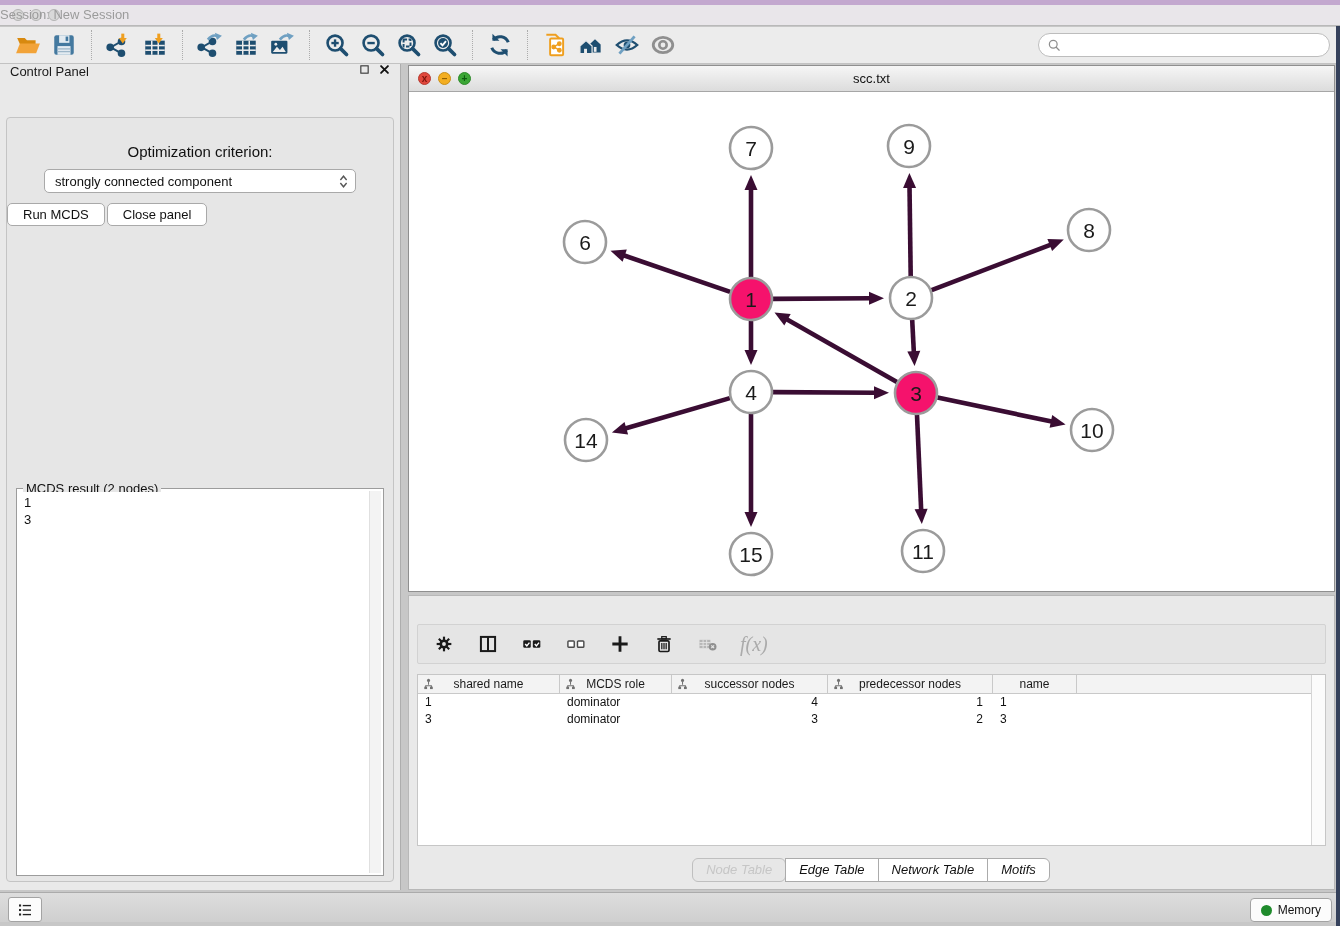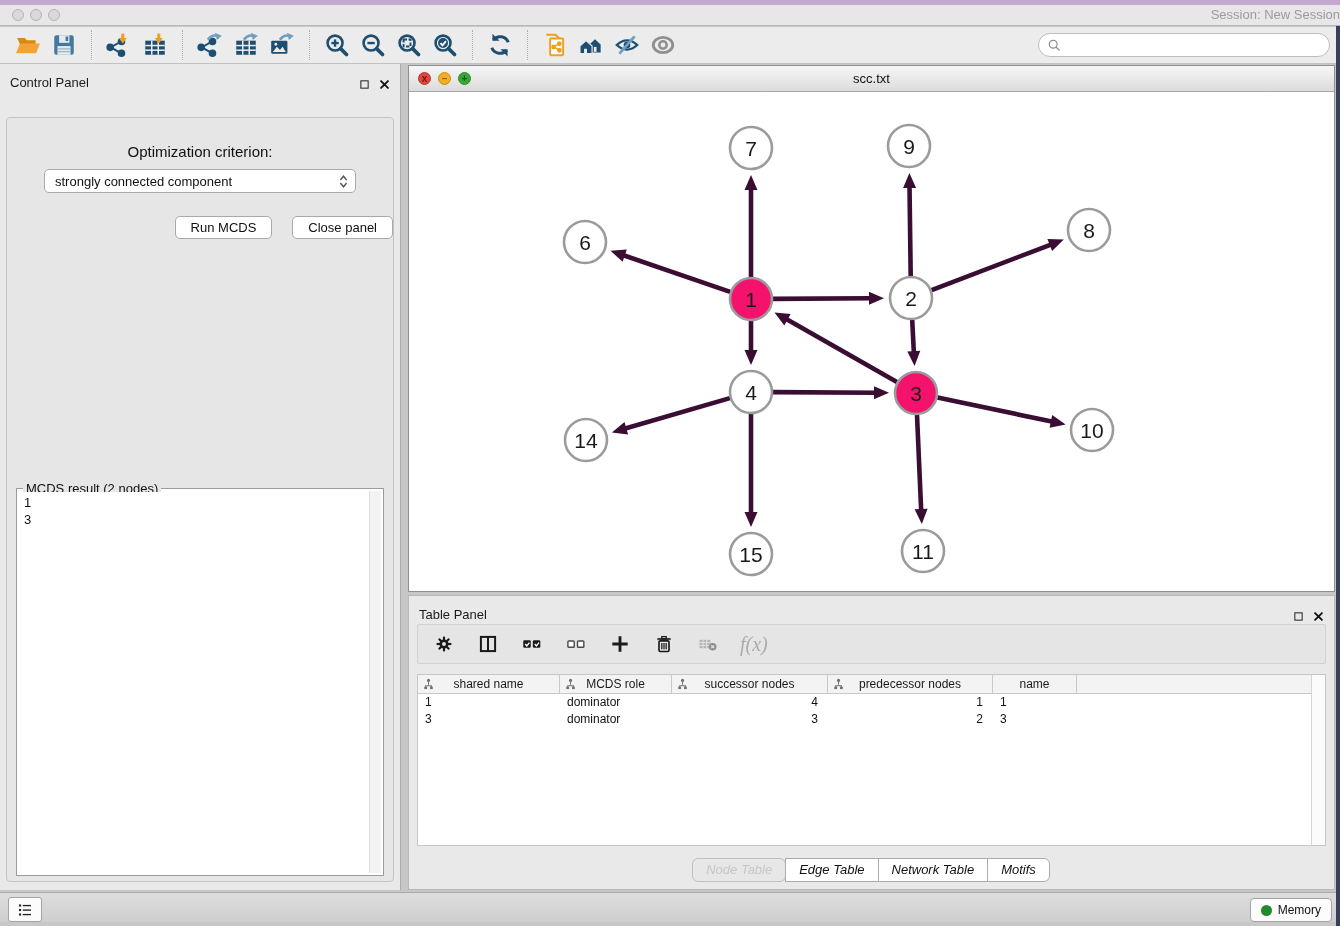--- a/index.html
+++ b/index.html
@@ -8,50 +8,50 @@
     width:1340px; height:926px; position:relative; overflow:hidden;
     background:#C7C7C7;
     font-family:"Liberation Sans","DejaVu Sans",sans-serif;
     -webkit-font-smoothing:antialiased;
   }
   .right-desktop-edge { position:absolute; right:0; top:26px; bottom:0; width:4px; background:#35415B; z-index:50; }
 
   
   .titlebar { position:absolute; top:0; left:0; right:0; height:26px; background:#E9E6EA; border-bottom:1px solid #B9B9B9; }
   .titlebar::before { content:""; position:absolute; top:0; left:0; right:0; height:5px; background:#C3A8CF; }
-  .title-text { position:absolute; left:0; right:0; top:7px; text-align:right; font-size:13px; color:#9B9B9B; }
+  .title-text { position:absolute; left:0; right:0; top:7px; text-align:left; font-size:13px; color:#9B9B9B; }
   .traffic { position:absolute; top:9px; width:12px; height:12px; border-radius:50%; background:#D9D9D9; border:1px solid #B4B4B4; }
 
   
   .toolbar { position:absolute; top:27px; left:0; right:0; height:37px; background:#ECECEC; border-bottom:1px solid #C2C2C2; display:flex; align-items:center; padding:0 10px; }
   .tb-icons { display:flex; align-items:center; }
   .tb-btn { width:36px; height:30px; display:flex; align-items:center; justify-content:center; cursor:default; }
   .tb-btn svg { width:26px; height:26px; }
   .tb-sep { width:1px; height:30px; border-left:1px dotted #ACACAC; margin:0 9px; }
   .searchbox { margin-left:auto; width:292px; height:24px; background:#FFF; border:1px solid #BDBDBD; border-radius:12px; display:flex; align-items:center; padding:0 8px; }
   .searchbox svg { width:15px; height:15px; }
   .searchbox input { border:none; outline:none; flex:1; font-size:13px; background:transparent; margin-left:4px; }
 
   
-  .panel-header { height:26px; display:flex; align-items:flex-end; padding:0 10px; font-size:13px; color:#1A1A1A; }
+  .panel-header { height:26px; display:flex; align-items:flex-start; padding:0 10px; font-size:13px; color:#1A1A1A; }
   .panel-controls { margin-left:auto; display:flex; gap:9px; align-items:center; }
   .panel-controls svg { width:11px; height:11px; }
 
   
   .control-panel { position:absolute; left:0; top:64px; width:401px; height:826px; background:#E9E9E9; border-right:1px solid #ADADAD; }
   .cp-tabs { position:absolute; top:33px; left:0; right:0; display:flex; justify-content:center; z-index:2; }
   .cp-tab { font-size:13px; padding:3px 13px 4px; background:#FFF; border:1px solid #ABABAB; margin-left:-1px; color:#111; cursor:default; }
   .cp-tab:first-child { border-radius:4px 0 0 4px; }
   .cp-tab.active { background:#E7E7E7; color:#C6C6C6; border-radius:6px; border-color:#BFBFBF; }
   .cp-content { position:absolute; top:53px; left:6px; right:6px; bottom:8px; background:#E6E6E6; border:1px solid #C4C4C4; border-radius:4px; }
   .opt-label { text-align:center; margin-top:25px; font-size:15px; color:#111; }
   .dropdown { margin:9px auto 0; width:312px; height:24px; background:#FFF; border:1px solid #A9A9A9; border-radius:5px; display:flex; align-items:center; padding:0 4px 0 10px; font-size:13px; color:#111; cursor:default; }
   .dropdown .dd-text { flex:1; }
   .dropdown svg { width:15px; height:15px; }
-  .btn-row { display:flex; justify-content:flex-end; gap:20px; margin-top:23px; }
+  .btn-row { display:flex; justify-content:flex-start; gap:2px; margin-top:10px; }
   .pushbtn { height:23px; padding:0 15px; background:#FFF; border:1px solid #A9A9A9; border-radius:5px; font-size:13px; color:#111; display:flex; align-items:center; cursor:default; }
   .result-box { position:absolute; left:9px; right:9px; top:370px; bottom:5px; border:1px solid #9C9C9C; background:#FFF; }
   .result-legend { position:absolute; top:-8px; left:6px; background:#E6E6E6; padding:0 3px; font-size:13px; color:#111; }
   .result-text { position:absolute; top:3px; left:2px; right:15px; bottom:2px; background:#FFF; font-size:13px; line-height:17px; padding:2px 5px; white-space:pre; color:#111; overflow:hidden; }
   .result-scroll { position:absolute; top:2px; bottom:2px; right:2px; width:12px; background:#F3F3F3; border-left:1px solid #E0E0E0; }
 
   
   .network-window { position:absolute; left:408px; top:65px; width:927px; height:527px; background:#FFF; border:1px solid #8F8F8F; }
   .net-titlebar { position:relative; height:26px; background:linear-gradient(#F6F6F6,#DCDCDC); border-bottom:1px solid #A6A6A6; display:flex; align-items:center; justify-content:center; font-size:13px; color:#111; }
   .net-controls { position:absolute; left:9px; top:6px; display:flex; gap:7px; }
@@ -361,31 +361,20 @@
         <text x="683" y="337" dy="0.36em" text-anchor="middle" font-size="21" fill="#1A1A1A">10</text>
         <circle cx="342" cy="461" r="21" fill="#FFFFFF" stroke="#9B9B9B" stroke-width="2.6"></circle>
         <text x="342" y="461" dy="0.36em" text-anchor="middle" font-size="21" fill="#1A1A1A">15</text>
         <circle cx="514" cy="458" r="21" fill="#FFFFFF" stroke="#9B9B9B" stroke-width="2.6"></circle>
         <text x="514" y="458" dy="0.36em" text-anchor="middle" font-size="21" fill="#1A1A1A">11</text>
       </svg>
   </div>
 </div>
 
 <div class="table-panel">
-  <div class="panel-header">
-    <span>Table Panel</span>
-    <span class="panel-controls">
-      <svg viewBox="0 0 24 24">
-          <rect x="4" y="4" width="16" height="16" fill="none" stroke="#333" stroke-width="2.4"></rect>
-        </svg>
-      <svg viewBox="0 0 24 24">
-          <path d="M4.5 4.5L19.5 19.5M19.5 4.5L4.5 19.5" stroke="#111" stroke-width="4" stroke-linecap="round"></path>
-        </svg>
-    </span>
-  </div>
   <div class="tp-toolbar" id="tp-toolbar">
       <span class="tp-btn">
         <svg viewBox="0 0 24 24">
           <g fill="#1A1A1A">
             <rect x="10.7" y="3.2" width="2.6" height="17.6"></rect>
             <rect x="10.7" y="3.2" width="2.6" height="17.6" transform="rotate(45 12 12)"></rect>
             <rect x="10.7" y="3.2" width="2.6" height="17.6" transform="rotate(90 12 12)"></rect>
             <rect x="10.7" y="3.2" width="2.6" height="17.6" transform="rotate(135 12 12)"></rect>
             <circle cx="12" cy="12" r="5.4"></circle>
           </g>

